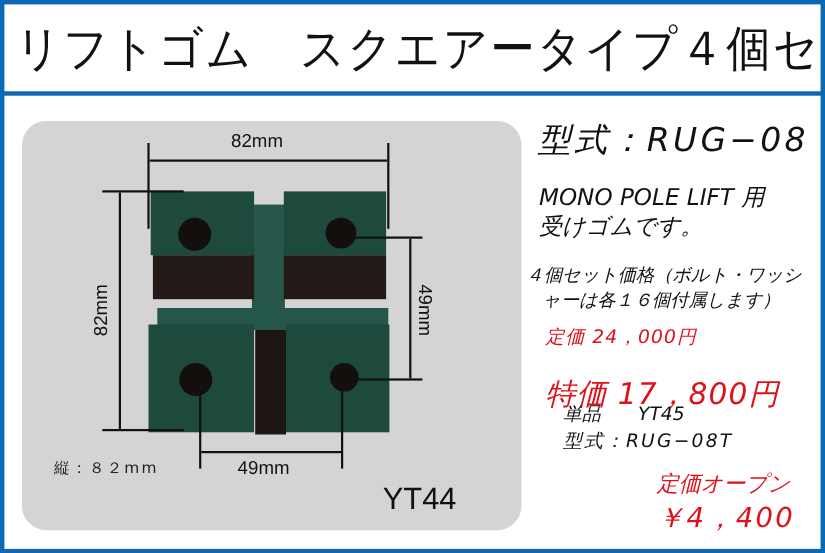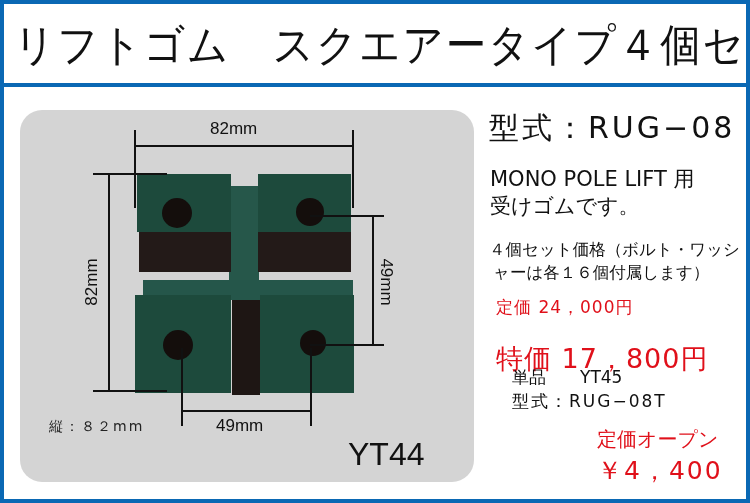--- a/index.html
+++ b/index.html
@@ -6,21 +6,21 @@
   body{width:750px;height:503px;background:#fff;position:relative;overflow:hidden;font-family:"DejaVu Sans","Liberation Sans",sans-serif;}
   .frame{position:absolute;left:0;top:0;width:750px;height:503px;box-sizing:border-box;border:4px solid #0a68b4;}
   .divider{position:absolute;left:0;top:83px;width:750px;height:4px;background:#0a68b4;}
   .title{position:absolute;left:14px;top:10px;width:722px;height:70px;font-size:44px;line-height:70px;color:#111;letter-spacing:2px;white-space:nowrap;transform:scaleX(0.92);transform-origin:left center;}
   .panel{position:absolute;left:20px;top:110px;width:454px;height:372px;background:#d4d4d4;border-radius:22px;}
   .dimtext{position:absolute;color:#111;font-family:"Liberation Sans",sans-serif;}
   .block{position:absolute;background:#1d4a3c;}
   .slot{position:absolute;background:#231a18;}
   .hole{position:absolute;border-radius:50%;background:#140e0c;}
   .line{position:absolute;background:#111;}
-  .r-text{position:absolute;color:#111;white-space:nowrap;}
+  .r-text{position:absolute;color:#111;white-space:nowrap;font-style:italic;}
   .red{color:#e0101a;}
 </style>
 </head>
 <body>
 
 <div class="frame"></div>
 <div class="divider"></div>
 
 <div class="title">リフトゴム　スクエアータイプ４個セット</div>
 
@@ -68,25 +68,25 @@
 
 <div class="dimtext" style="left:210px;top:119px;font-size:17px;">82mm</div>
 <div class="dimtext" style="left:62px;top:272px;font-size:17px;transform:rotate(-90deg);transform-origin:center;width:60px;text-align:center;">82mm</div>
 <div class="dimtext" style="left:356px;top:272px;font-size:17px;transform:rotate(90deg);transform-origin:center;width:60px;text-align:center;">49mm</div>
 <div class="dimtext" style="left:216px;top:416px;font-size:17px;">49mm</div>
 
 <div style="position:absolute;left:49px;top:419px;font-size:14px;line-height:15px;color:#222;letter-spacing:2px;">
   <div>縦：８２mm</div>
 </div>
 
-<div class="dimtext" style="left:348px;top:432px;font-size:32px;line-height:44px;">YT44</div>
+<div class="dimtext" style="left:348px;top:432px;font-size:28px;line-height:44px;">YT44</div>
 
 <div class="r-text" style="left:489px;top:108px;font-size:30px;line-height:40px;letter-spacing:3px;">型式：RUG−08</div>
 <div class="r-text" style="left:490px;top:166px;font-size:21px;line-height:26px;">MONO POLE LIFT 用</div>
 <div class="r-text" style="left:490px;top:193px;font-size:21px;line-height:26px;">受けゴムです。</div>
-<div class="r-text" style="left:489px;top:239px;font-size:16.5px;line-height:22px;">４個セット価格（ボルト・ワッシ</div>
+<div class="r-text" style="left:478px;top:239px;font-size:16.5px;line-height:22px;">４個セット価格（ボルト・ワッシ</div>
 <div class="r-text" style="left:493px;top:262px;font-size:16.5px;line-height:22px;">ャーは各１６個付属します）</div>
 <div class="r-text red" style="left:496px;top:290px;font-size:17px;line-height:34px;letter-spacing:1px;">定価 24，000円</div>
 <div class="r-text red" style="left:496px;top:326px;font-size:27px;line-height:34px;letter-spacing:1px;margin-top:16px;">特価 17，800円</div>
 <div class="r-text" style="left:512px;top:366px;font-size:17px;line-height:22px;">単品　　YT45</div>
 <div class="r-text" style="left:512px;top:390px;font-size:17px;line-height:22px;letter-spacing:2px;">型式：RUG−08T</div>
 <div class="r-text red" style="left:597px;top:426px;font-size:20px;line-height:26px;">定価オープン</div>
 <div class="r-text red" style="left:597px;top:456px;font-size:25px;line-height:30px;letter-spacing:2px;">￥4，400</div>
 
 </body></html>

